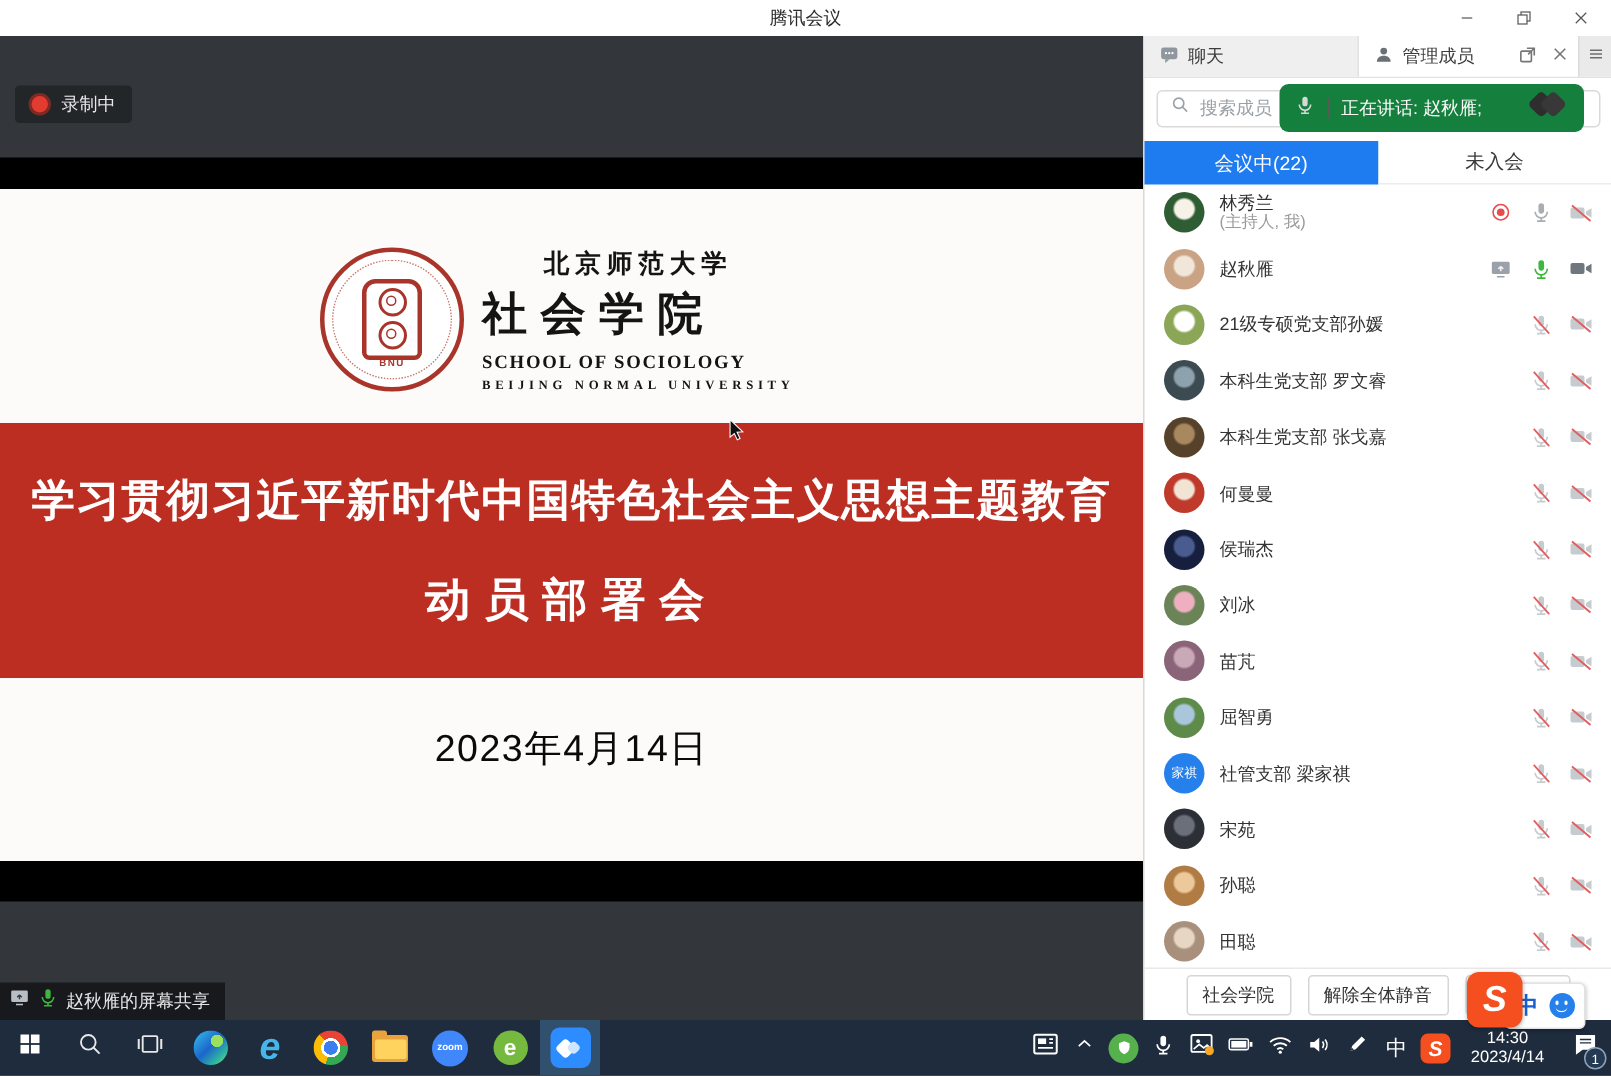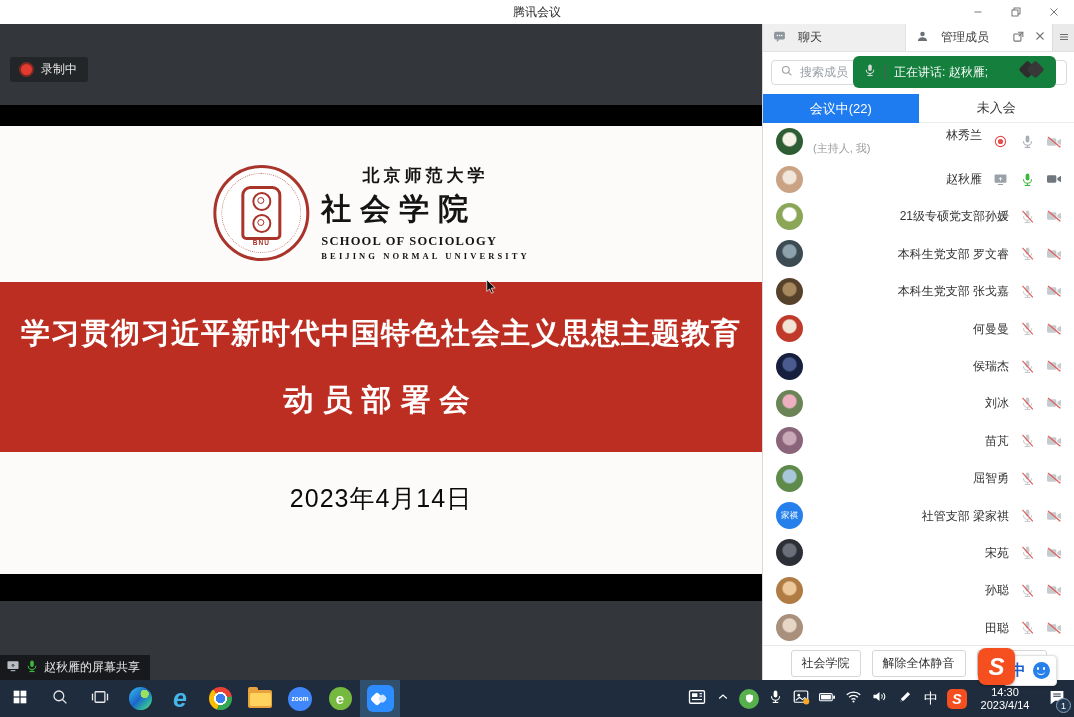--- a/index.html
+++ b/index.html
@@ -45,21 +45,21 @@
   .rec-dot{width:11px;height:11px;border-radius:50%;background:#e33b30;border:2px solid #7e2a24;}
   .rec-text{color:#e8e8e8;font-size:12px;}
   .share-label{position:absolute;left:0;top:631px;height:25px;background:#17191d;display:flex;
     align-items:center;gap:5px;padding:0 10px 0 6px;}
   .share-text{color:#e6e6e6;font-size:12px;}
   .cursor{position:absolute;left:486px;top:255px;z-index:3;}
   
   .panel{position:absolute;left:762px;top:24px;width:312px;height:657px;background:#fff;
     display:flex;flex-direction:column;border-left:1px solid #d8d8d8;box-sizing:border-box;z-index:5;}
   .ptabs{height:27px;display:flex;border-bottom:1px solid #e2e2e2;flex:none;}
-  .ptab{display:flex;align-items:center;gap:12px;padding:0 10px;font-size:12px;color:#3c3c3c;}
+  .ptab{display:flex;align-items:center;gap:6px;padding:0 10px;font-size:12px;color:#3c3c3c;}
   .ptab-chat{width:122px;background:#efefef;border-right:1px solid #e2e2e2;}
   .ptab-manage{flex:1;background:#fff;position:relative;}
   .ptab-tools{position:absolute;right:6px;top:0;height:27px;display:flex;align-items:center;gap:9px;}
   .pmenu{width:21px;background:#eaeaea;border-left:1px solid #dcdcdc;display:flex;align-items:center;justify-content:center;}
   .searchrow{height:42px;position:relative;flex:none;background:#fff;}
   .searchbox{position:absolute;left:8px;top:8px;width:278px;height:23px;border:1px solid #d9d9d9;border-radius:4px;
     display:flex;align-items:center;gap:6px;padding:0 8px;}
   .search-ph{color:#9aa0a6;font-size:12px;}
   .toast{position:absolute;left:90px;top:4px;width:203px;height:32px;background:#15803d;border-radius:6px;
     display:flex;align-items:center;gap:8px;padding:0 10px;z-index:4;box-sizing:border-box;}
@@ -70,21 +70,21 @@
   .toast-mark i+i{margin-left:-5px;background:#383838;}
   .segtabs{height:29px;display:flex;flex:none;}
   .seg{flex:1;display:flex;align-items:center;justify-content:center;font-size:13px;}
   .seg-active{background:#1e7bf0;color:#fff;}
   .seg-idle{background:#fff;color:#3a3a3a;border-bottom:1px solid #ececec;}
   .plist{flex:1;overflow:hidden;}
   .prow{height:37.4px;display:flex;align-items:center;gap:10px;padding:0 12px 0 13px;box-sizing:border-box;}
   .avatar{width:27px;height:27px;border-radius:50%;flex:none;display:flex;align-items:center;justify-content:center;overflow:hidden;}
   .avtext{color:#fff;font-size:8.5px;letter-spacing:0;}
   .pmeta{flex:1;min-width:0;}
-  .pname{font-size:12px;color:#333;line-height:14px;white-space:nowrap;overflow:hidden;text-align:right;}
+  .pname{font-size:12px;color:#333;line-height:14px;white-space:nowrap;overflow:hidden;}
   .psub{font-size:11px;color:#9b9b9b;line-height:13px;}
   .picons{display:flex;align-items:center;gap:11px;flex:none;}
   .picon{width:16px;height:16px;display:flex;align-items:center;justify-content:center;}
   .pfooter{height:35px;border-top:1px solid #e8e8e8;display:flex;align-items:center;justify-content:center;gap:11px;flex:none;}
   .fbtn{background:#fff;border:1px solid #d6d6d6;border-radius:3px;font-size:12px;color:#333;
     padding:4px 10px;font-family:inherit;white-space:nowrap;}
   
   .ime{position:absolute;left:951px;top:648px;z-index:30;width:120px;height:42px;}
   .ime-pill{position:absolute;left:52px;top:7px;width:52px;height:29px;background:#fff;border:1px solid #e3e3e3;
     border-radius:4px;box-shadow:0 1px 3px rgba(0,0,0,.25);display:flex;align-items:center;justify-content:center;gap:7px;}

